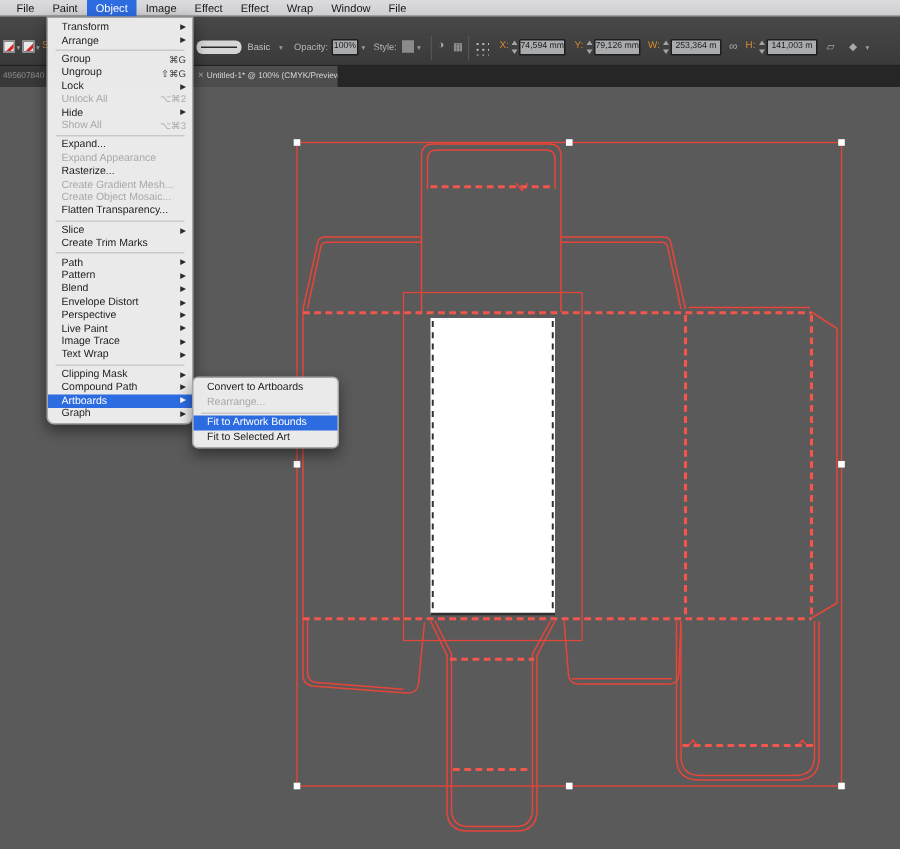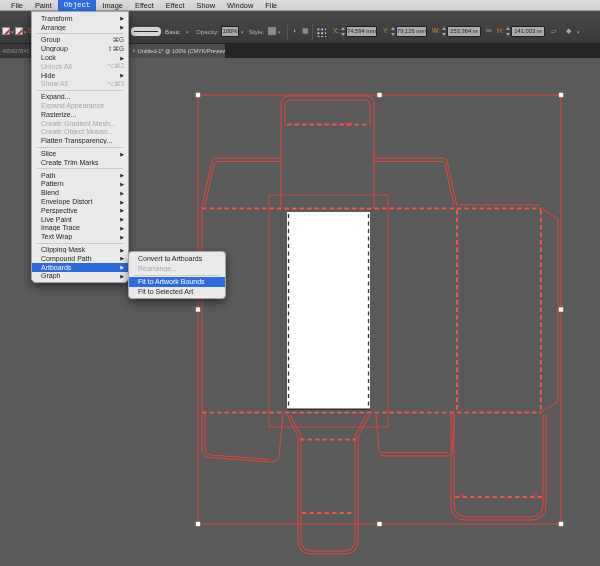--- a/index.html
+++ b/index.html
@@ -5,21 +5,21 @@
   * { margin:0; padding:0; box-sizing:border-box; }
   html,body { width:600px; height:566px; overflow:hidden;
     font-family:"Liberation Sans","DejaVu Sans",sans-serif;
     background:#5a5a5a; position:relative; }
 
   
   .menubar { position:absolute; left:0; top:0; width:600px; height:11px;
     background:linear-gradient(#dcdcde,#cfcfd1); border-bottom:1px solid #9f9fa1;
     display:flex; align-items:center; padding-left:5px; z-index:60; }
   .mb-item { font-size:7.4px; line-height:11px; height:11px; padding:0 6px; color:#141414; white-space:nowrap; }
-  .mb-item.active { background:#2d6be0; color:#fff;font-family:Liberation Mono, monospace; }
+  .mb-item.active { background:#2d6be0; color:#fff; }
 
   
   .controlbar { position:absolute; left:0; top:11px; width:600px; height:33px;
     background:linear-gradient(#484848,#3a3a3a); border-bottom:1px solid #222; z-index:5; }
   .cb { position:absolute; white-space:nowrap; }
   .cb-label { color:#b5b5b5; font-size:6.2px; top:17px; }
   .cb-amber { color:#d78a2f; font-size:6.6px; top:16px; }
   .cb-field { background:#a9abad; border:1px solid #1e1e1e; color:#1d1d1d;
     font-size:5.8px; height:11px; line-height:9px; text-align:center; top:15px; border-radius:1px; }
   .cb-caret { color:#9a9a9a; font-size:5px; top:18px; }
@@ -194,21 +194,21 @@
   </div>
 </div>
 
 <div class="menubar">
   <span class="mb-item">File</span>
   <span class="mb-item">Paint</span>
   <span class="mb-item active">Object</span>
   <span class="mb-item">Image</span>
   <span class="mb-item">Effect</span>
   <span class="mb-item">Effect</span>
-  <span class="mb-item">Show</span>
+  <span class="mb-item">Wrap</span>
   <span class="mb-item">Window</span>
   <span class="mb-item">File</span>
 </div>
 
 <div class="menu menu-object">
   <div class="mi">
       <span class="lbl">Transform</span>
       <span class="arr">▶</span>
     </div>
   <div class="mi">

